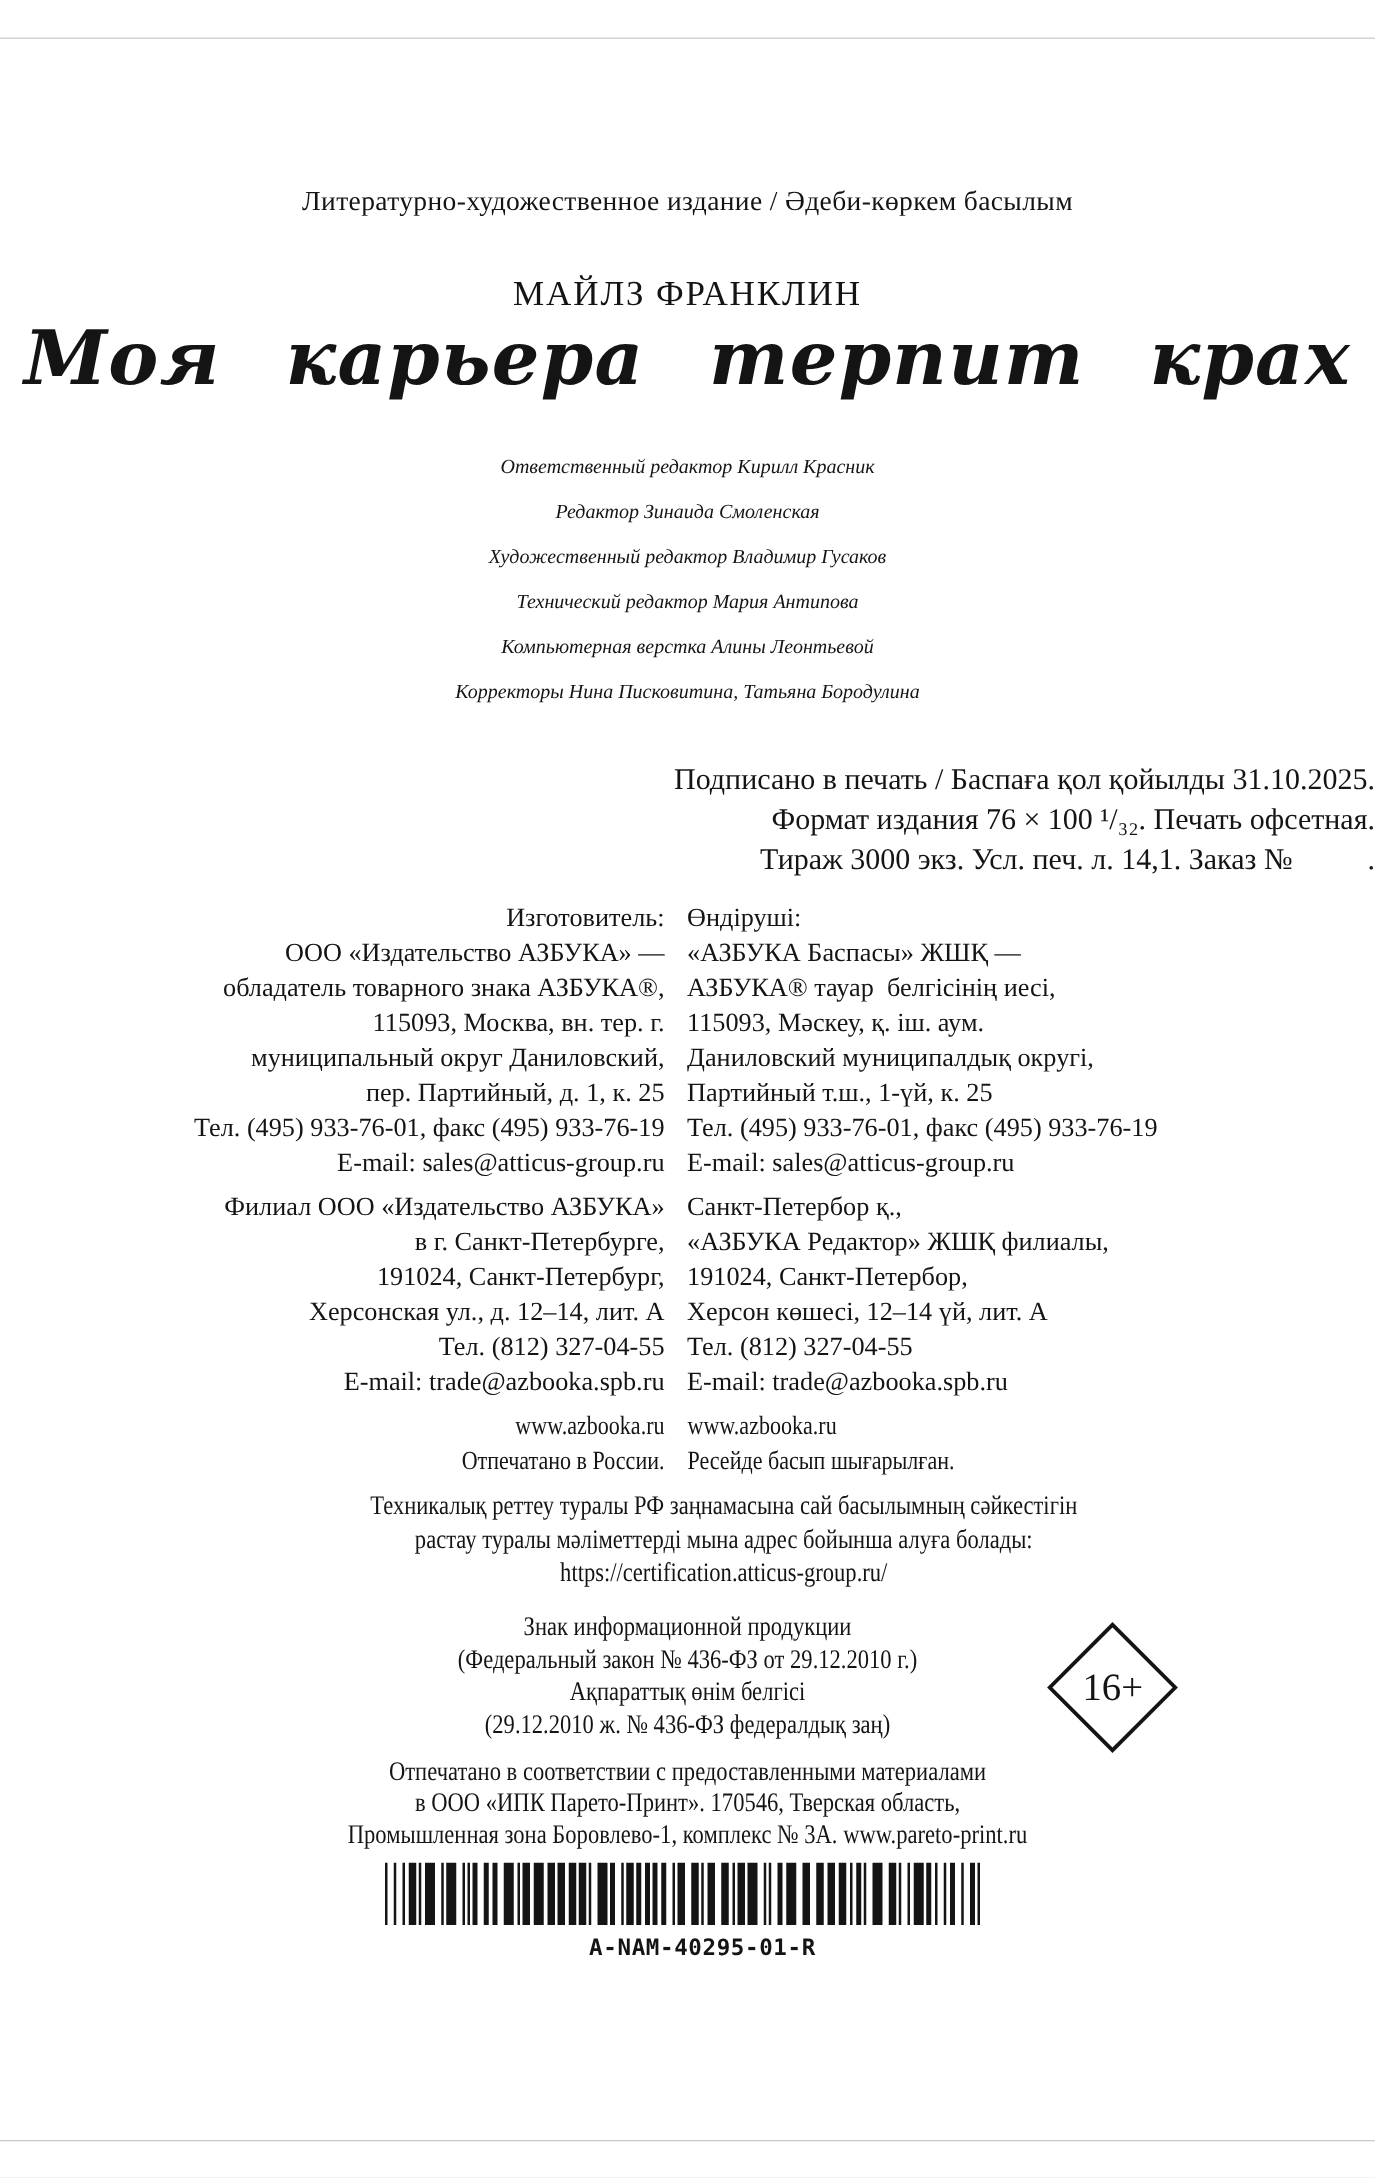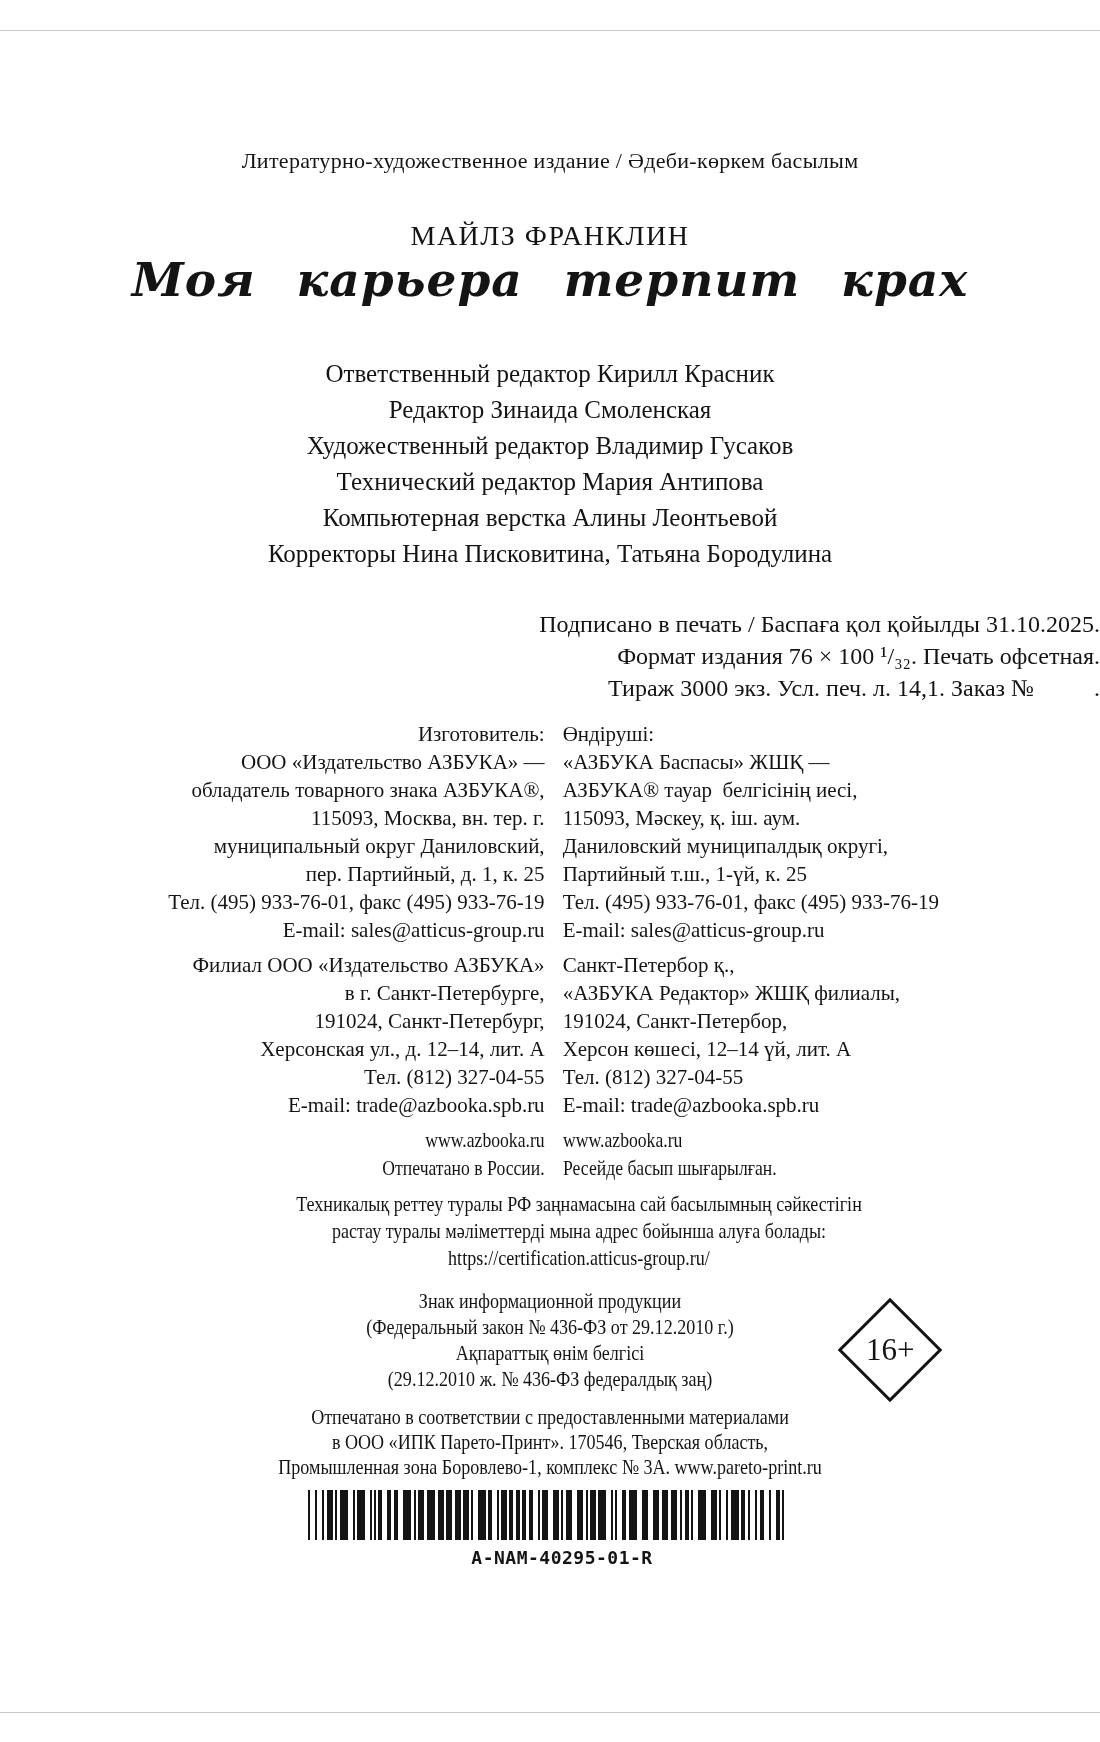--- a/index.html
+++ b/index.html
@@ -11,31 +11,31 @@
     color:#141414;
     font-family:"Liberation Serif","DejaVu Serif",serif;
     overflow:hidden;
   }
   .edge-line{position:absolute;left:0;width:100%;height:1px;background:#c9c9c9;}
   .sec{position:absolute;left:0;width:100%;text-align:center;}
 
   .edition{top:148px;font-size:22px;letter-spacing:0.3px;}
   .author{top:220px;font-size:28px;letter-spacing:1.5px;}
   .book-title{
-    top:252px;font-size:47px;font-style:italic;font-weight:700;
+    top:252px;font-size:60px;font-style:italic;font-weight:700;
     font-family:"DejaVu Serif","Liberation Serif",serif;
     word-spacing:0.5em;letter-spacing:1px;
   }
-  .credits{top:356px;font-size:25px;}
+  .credits{top:356px;font-size:16px;font-style:italic;}
   .credits .line{line-height:36px;}
   .printinfo{top:608px;font-size:24px;}
   .printinfo .line{line-height:32px;text-align:right;}
 
   .columns{
-    position:absolute;top:720px;left:163px;width:812px;
+    position:absolute;top:720px;left:150px;width:812px;
     display:flex;align-items:flex-start;
     font-size:21px;
   }
   .columns .line{line-height:28px;}
   .col-left{flex:0 0 47%;text-align:right;}
   .col-right{flex:1 1 53%;text-align:left;padding-left:18px;box-sizing:border-box;}
   .blk{margin:0;}
   .blk + .blk{margin-top:7px;}
 
   .cond .line{transform:scaleX(0.84);}

